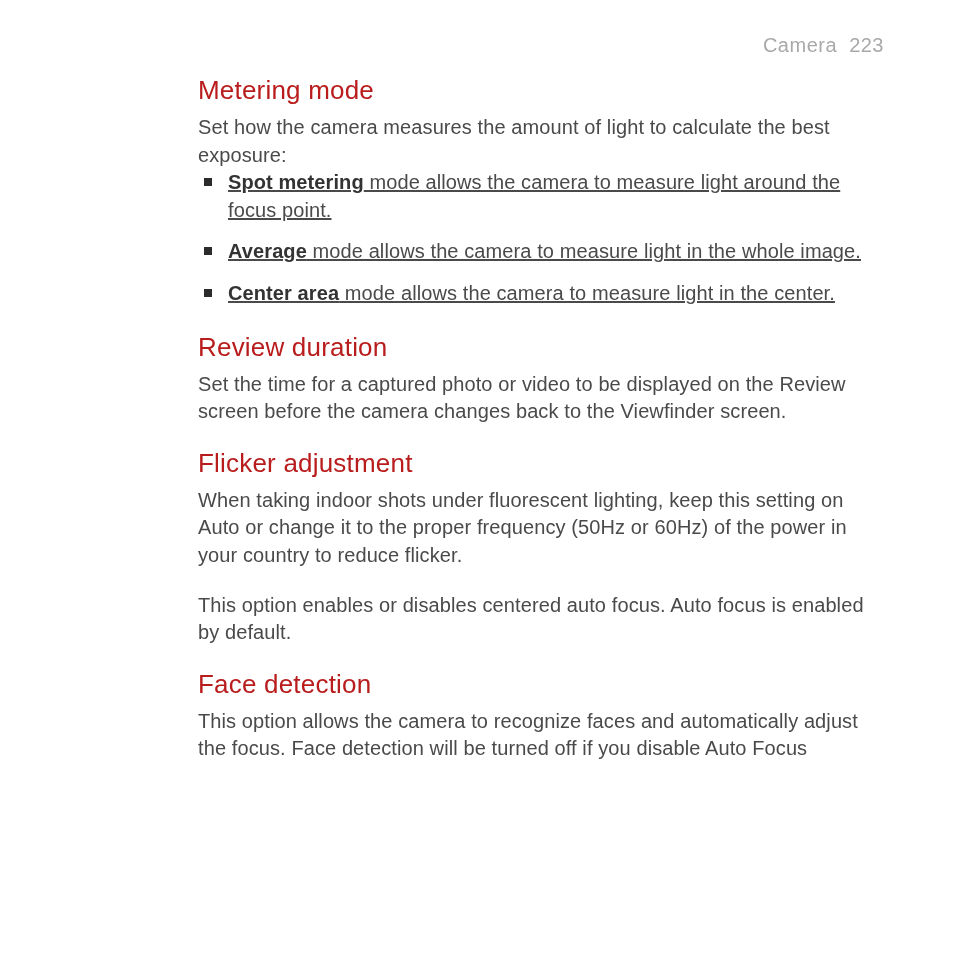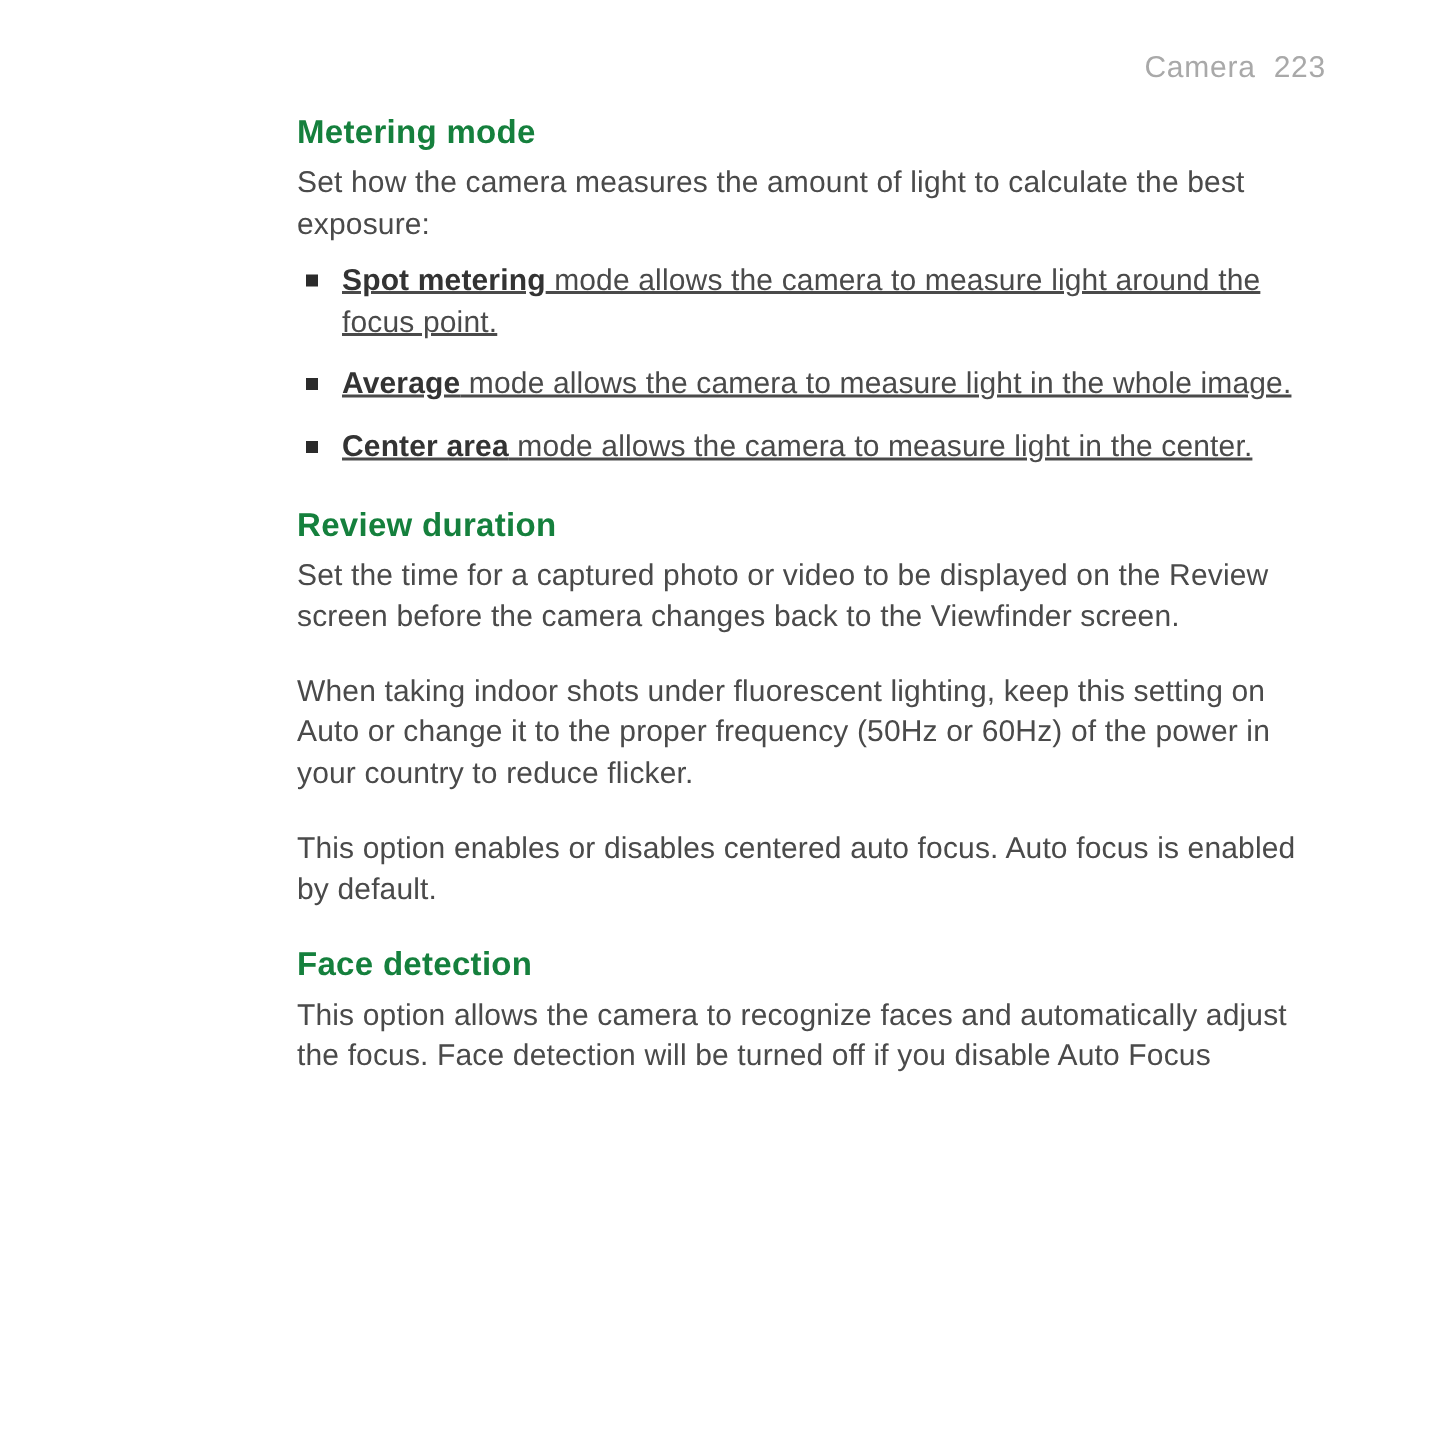--- a/index.html
+++ b/index.html
@@ -20,34 +20,34 @@
   }
   .header {
     text-align: right;
     font-size: 20px;
     color: #a9a9a9;
     letter-spacing: 0.5px;
     margin-bottom: 18px;
   }
   .header .section-name { margin-right: 6px; }
   .section-heading {
-    font-size: 22px;
-    font-weight: 700;
-    color: #15803d;
+    font-size: 26px;
+    font-weight: 400;
+    color: #b91c1c;
     margin: 0 0 8px 0;
     letter-spacing: 0.2px;
   }
   .section-body {
     font-size: 20px;
     line-height: 1.38;
     color: #4a4a4a;
     margin: 0 0 22px 0;
     letter-spacing: 0.1px;
   }
-  .section-body.tight { margin-bottom: 10px; }
+  .section-body.tight { margin-bottom: 0; }
   .strong { font-weight: 600; color: #333333; }
   ul.bullets {
     list-style: none;
     padding: 0;
     margin: 0 0 24px 0;
     text-decoration: underline;
   }
   ul.bullets li {
     position: relative;
     padding-left: 30px;
@@ -87,20 +87,21 @@
       <span class="strong">Average</span><span> mode allows the camera to measure light in the whole image.</span>
     </li>
     <li>
       <span class="strong">Center area</span><span> mode allows the camera to measure light in the center.</span>
     </li>
   </ul>
 
   <h2 class="section-heading">Review duration</h2>
   <p class="section-body">Set the time for a captured photo or video to be displayed on the Review screen before the camera changes back to the Viewfinder screen.</p>
 
+  <h2 class="section-heading">Flicker adjustment</h2>
   <p class="section-body">When taking indoor shots under fluorescent lighting, keep this setting on Auto or change it to the proper frequency (50Hz or 60Hz) of the power in your country to reduce flicker.</p>
 
   <p class="section-body">This option enables or disables centered auto focus. Auto focus is enabled by default.</p>
 
   <h2 class="section-heading">Face detection</h2>
   <p class="section-body">This option allows the camera to recognize faces and automatically adjust the focus. Face detection will be turned off if you disable Auto Focus</p>
 
 </div>
 
 </body></html>

